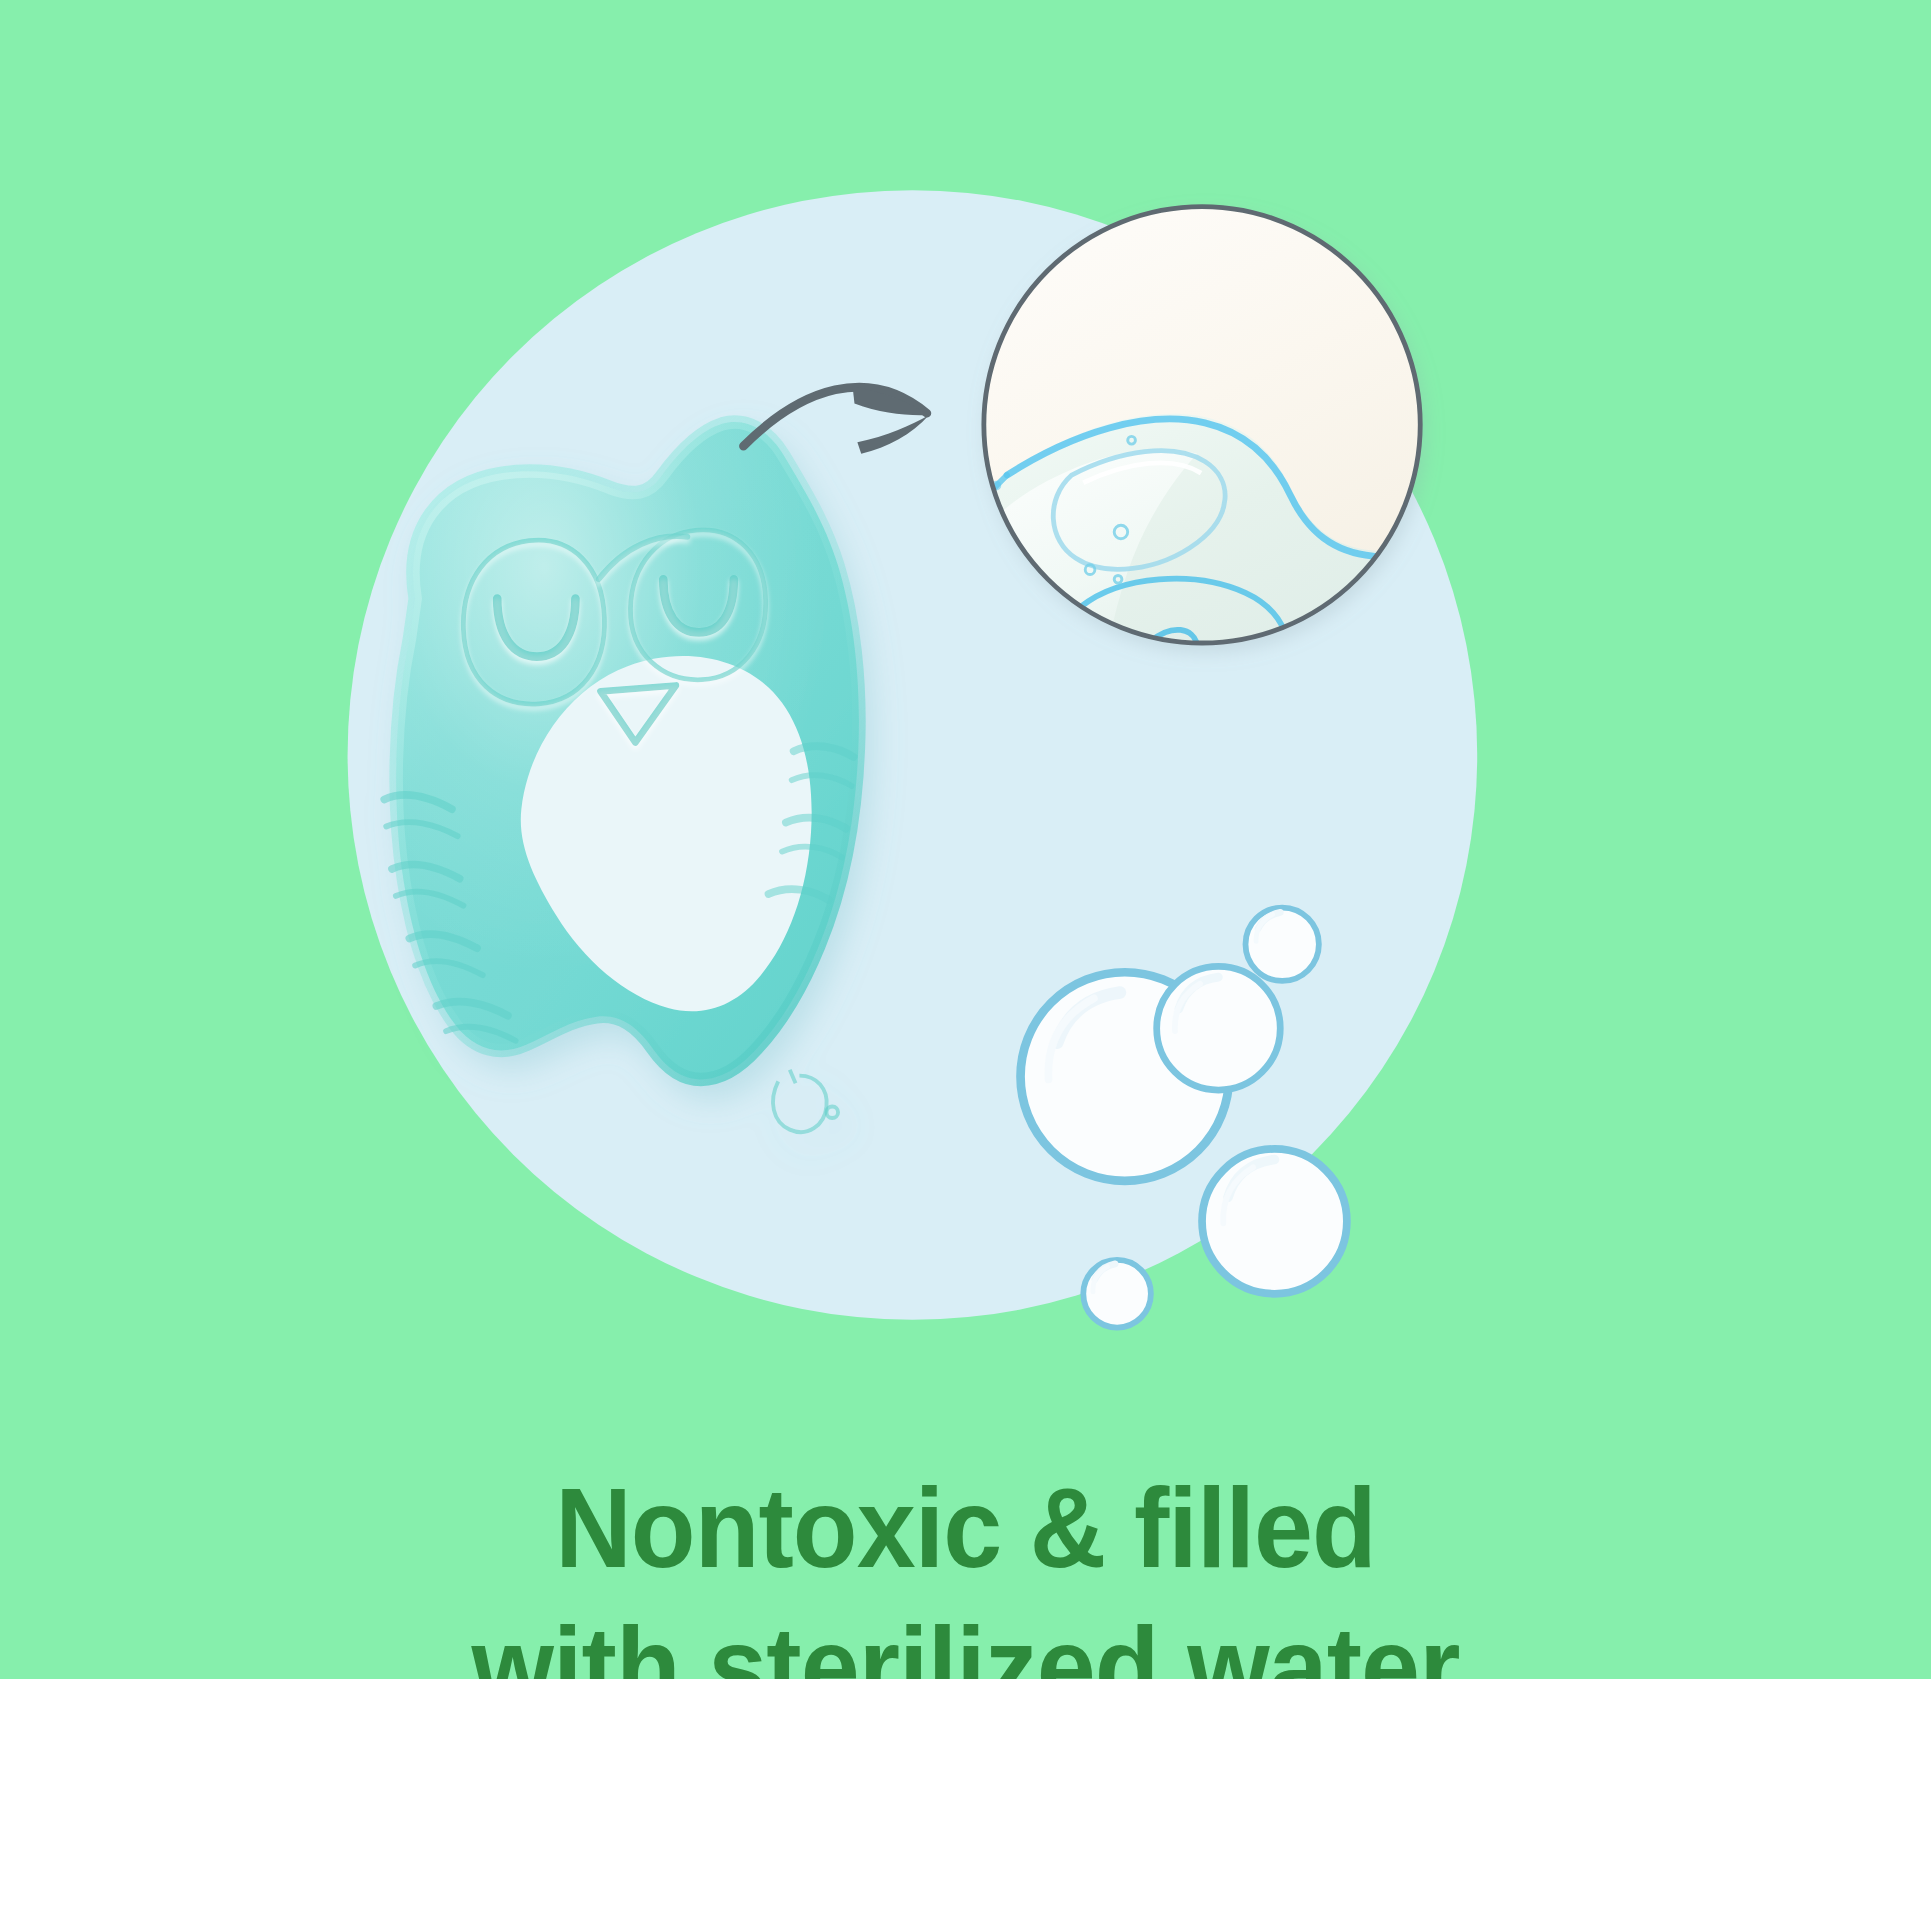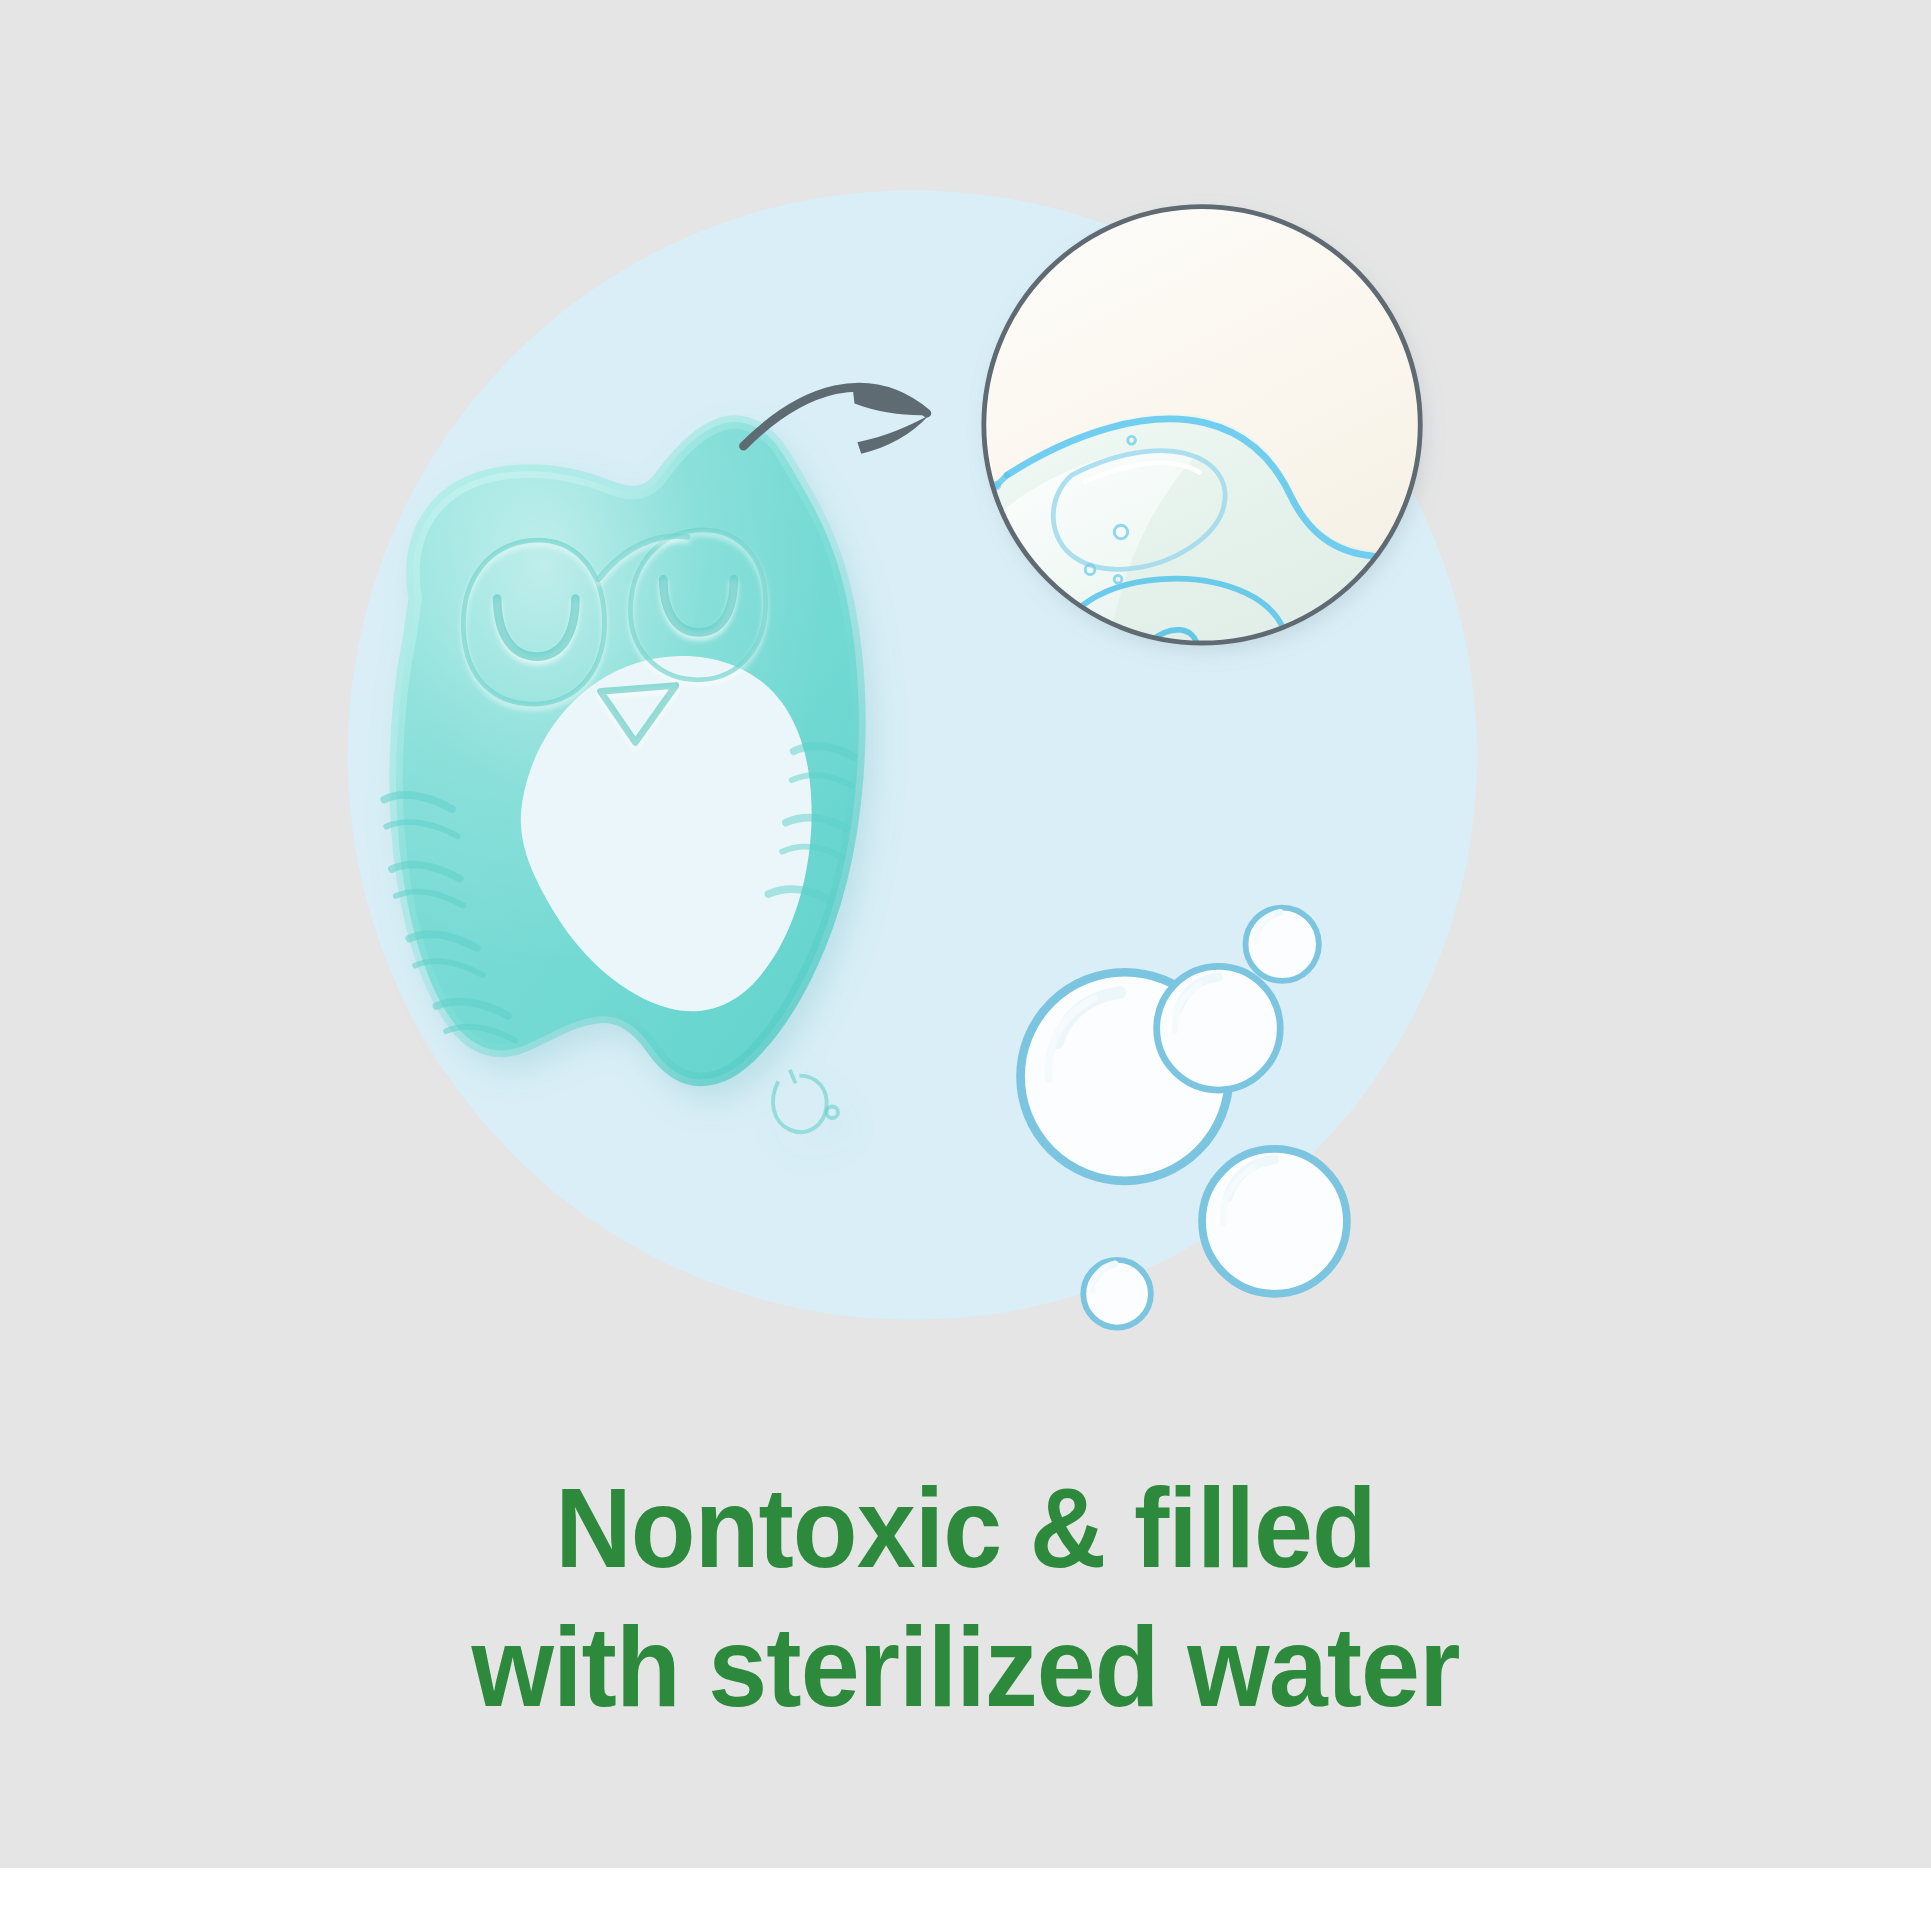--- a/index.html
+++ b/index.html
@@ -7,22 +7,22 @@
     margin: 0;
     padding: 0;
     background: #ffffff;
   }
   body {
     font-family: "Liberation Sans", sans-serif;
   }
   #stage {
     position: relative;
     width: 1931px;
-    height: 1868px;
-    background: #e5e5e5;
+    height: 1679px;
+    background: #86efac;
     overflow: hidden;
   }
   #artboard {
     position: absolute;
     inset: 0;
   }
   .caption {
     position: absolute;
     left: 0;
     right: 0;

